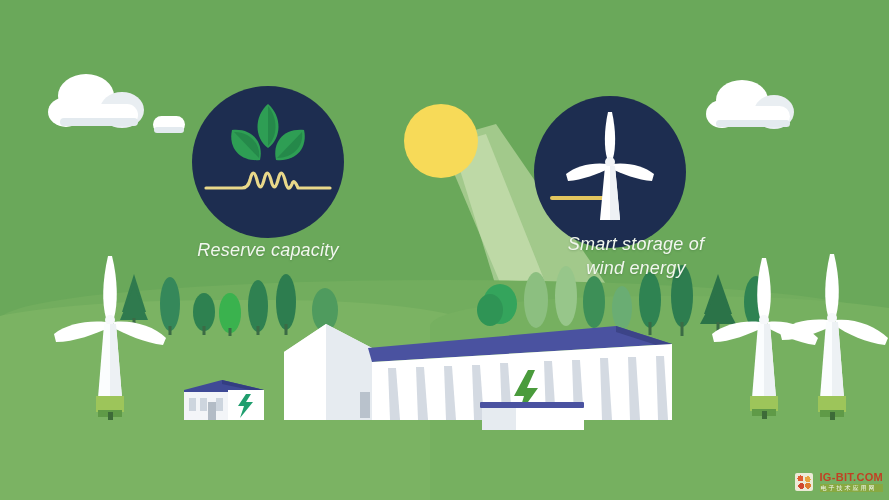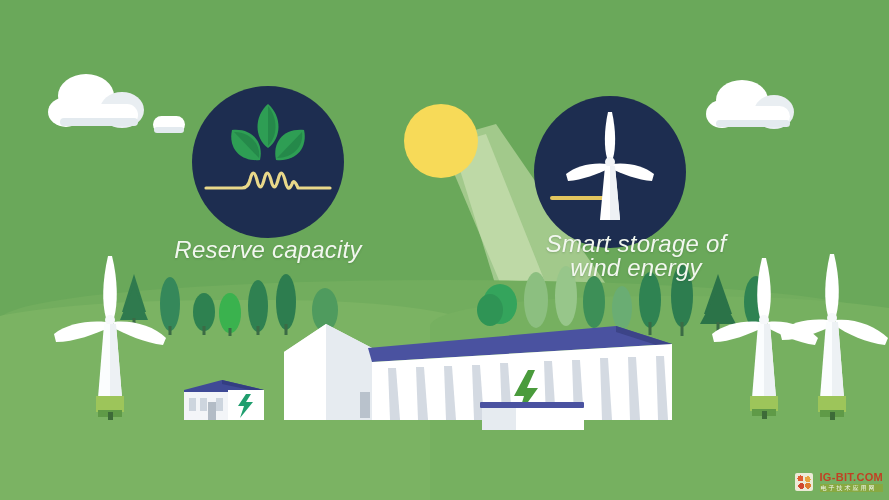--- a/index.html
+++ b/index.html
@@ -30,21 +30,21 @@
   .cloud{filter:none;}
 
   
   .badge-circle{border-radius:50%;background:#1d2d50;}
   #badge-left{left:192px;top:86px;width:152px;height:152px;}
   #badge-right{left:534px;top:96px;width:152px;height:152px;}
   .badge-label{
     position:absolute;
     color:#f2f7ef;
     font-style:italic;
-    font-size:24px;
+    font-size:18px;
     line-height:24px;
     text-align:center;
     white-space:pre-line;
     letter-spacing:.2px;
     text-shadow:0 1px 2px rgba(40,80,40,.25);
   }
   #label-left{left:168px;top:238px;width:200px;}
   #label-right{left:536px;top:232px;width:200px;}
 
   

